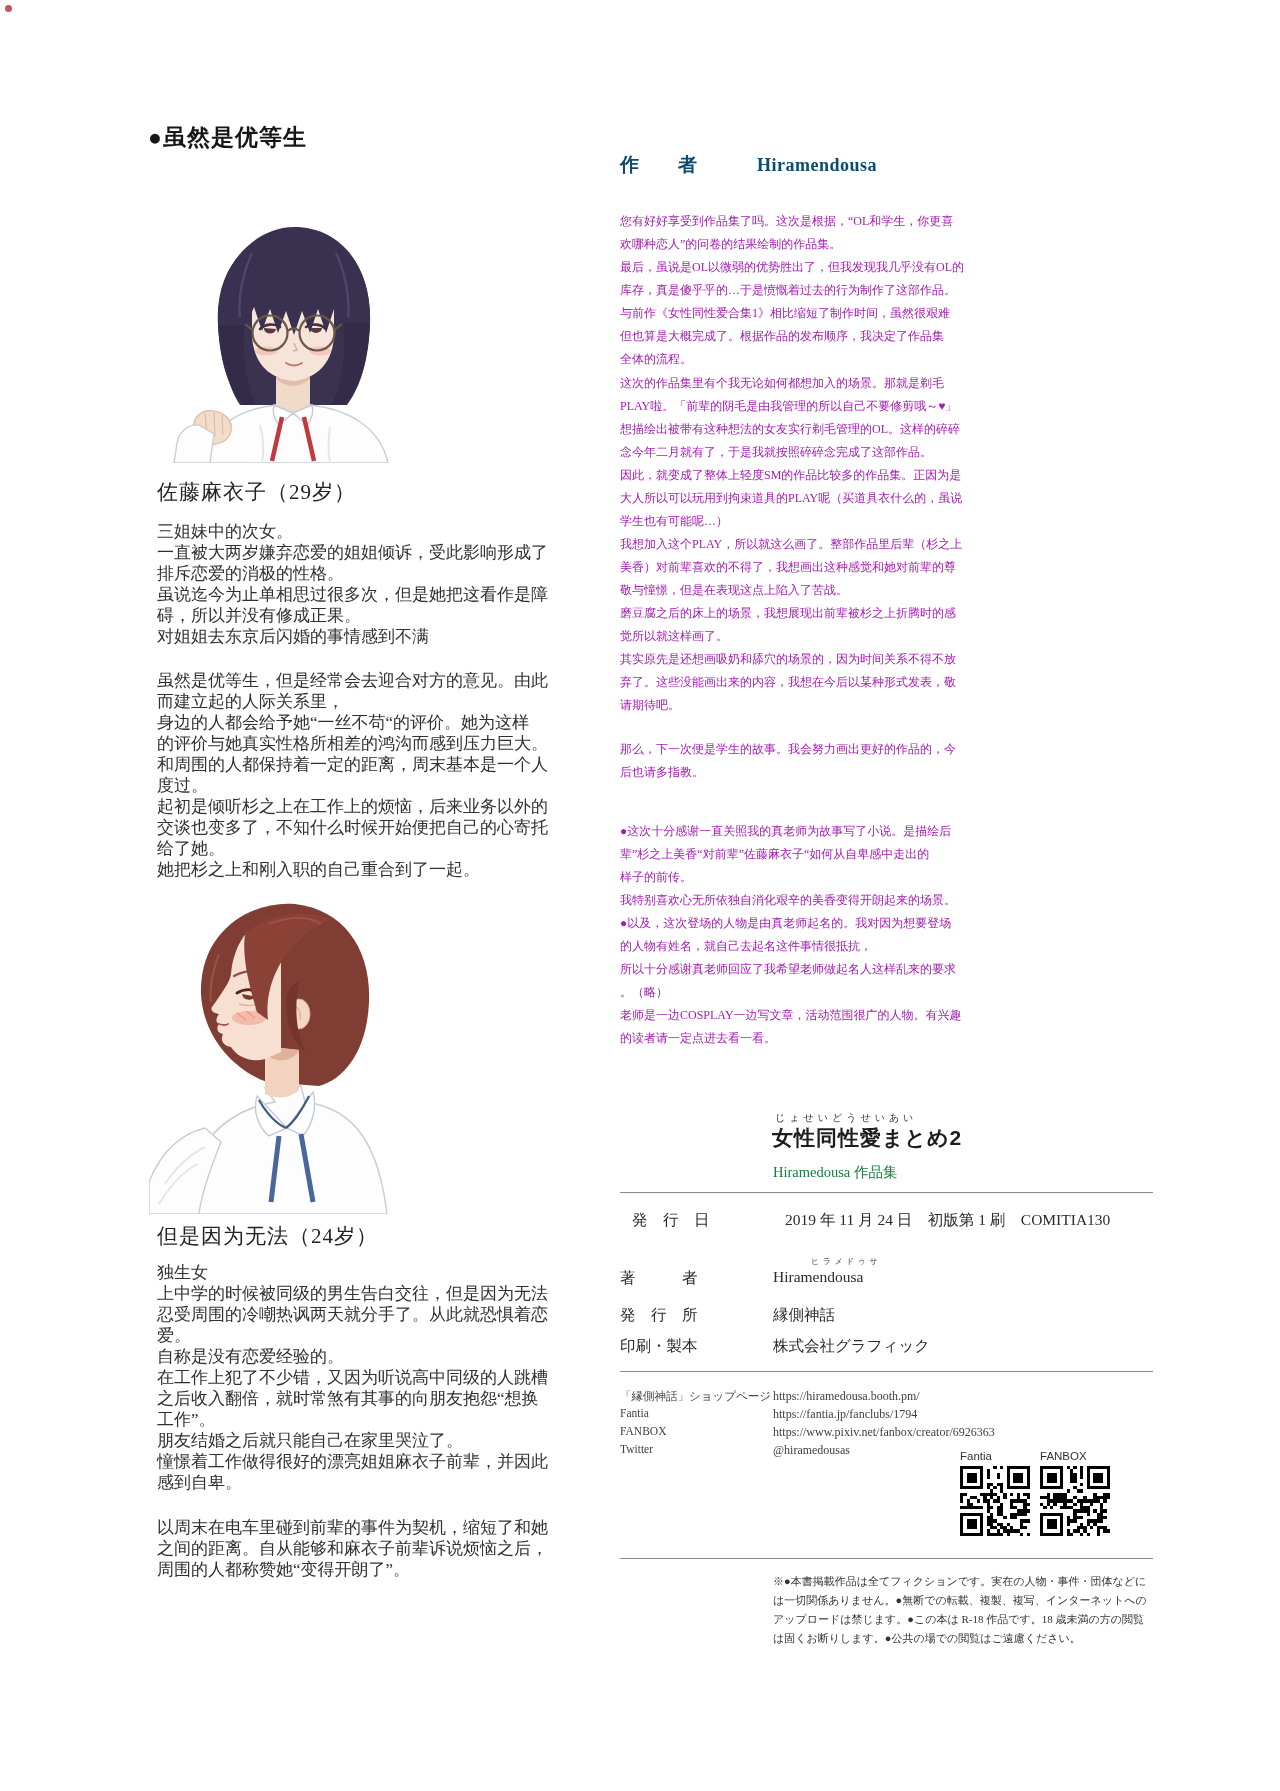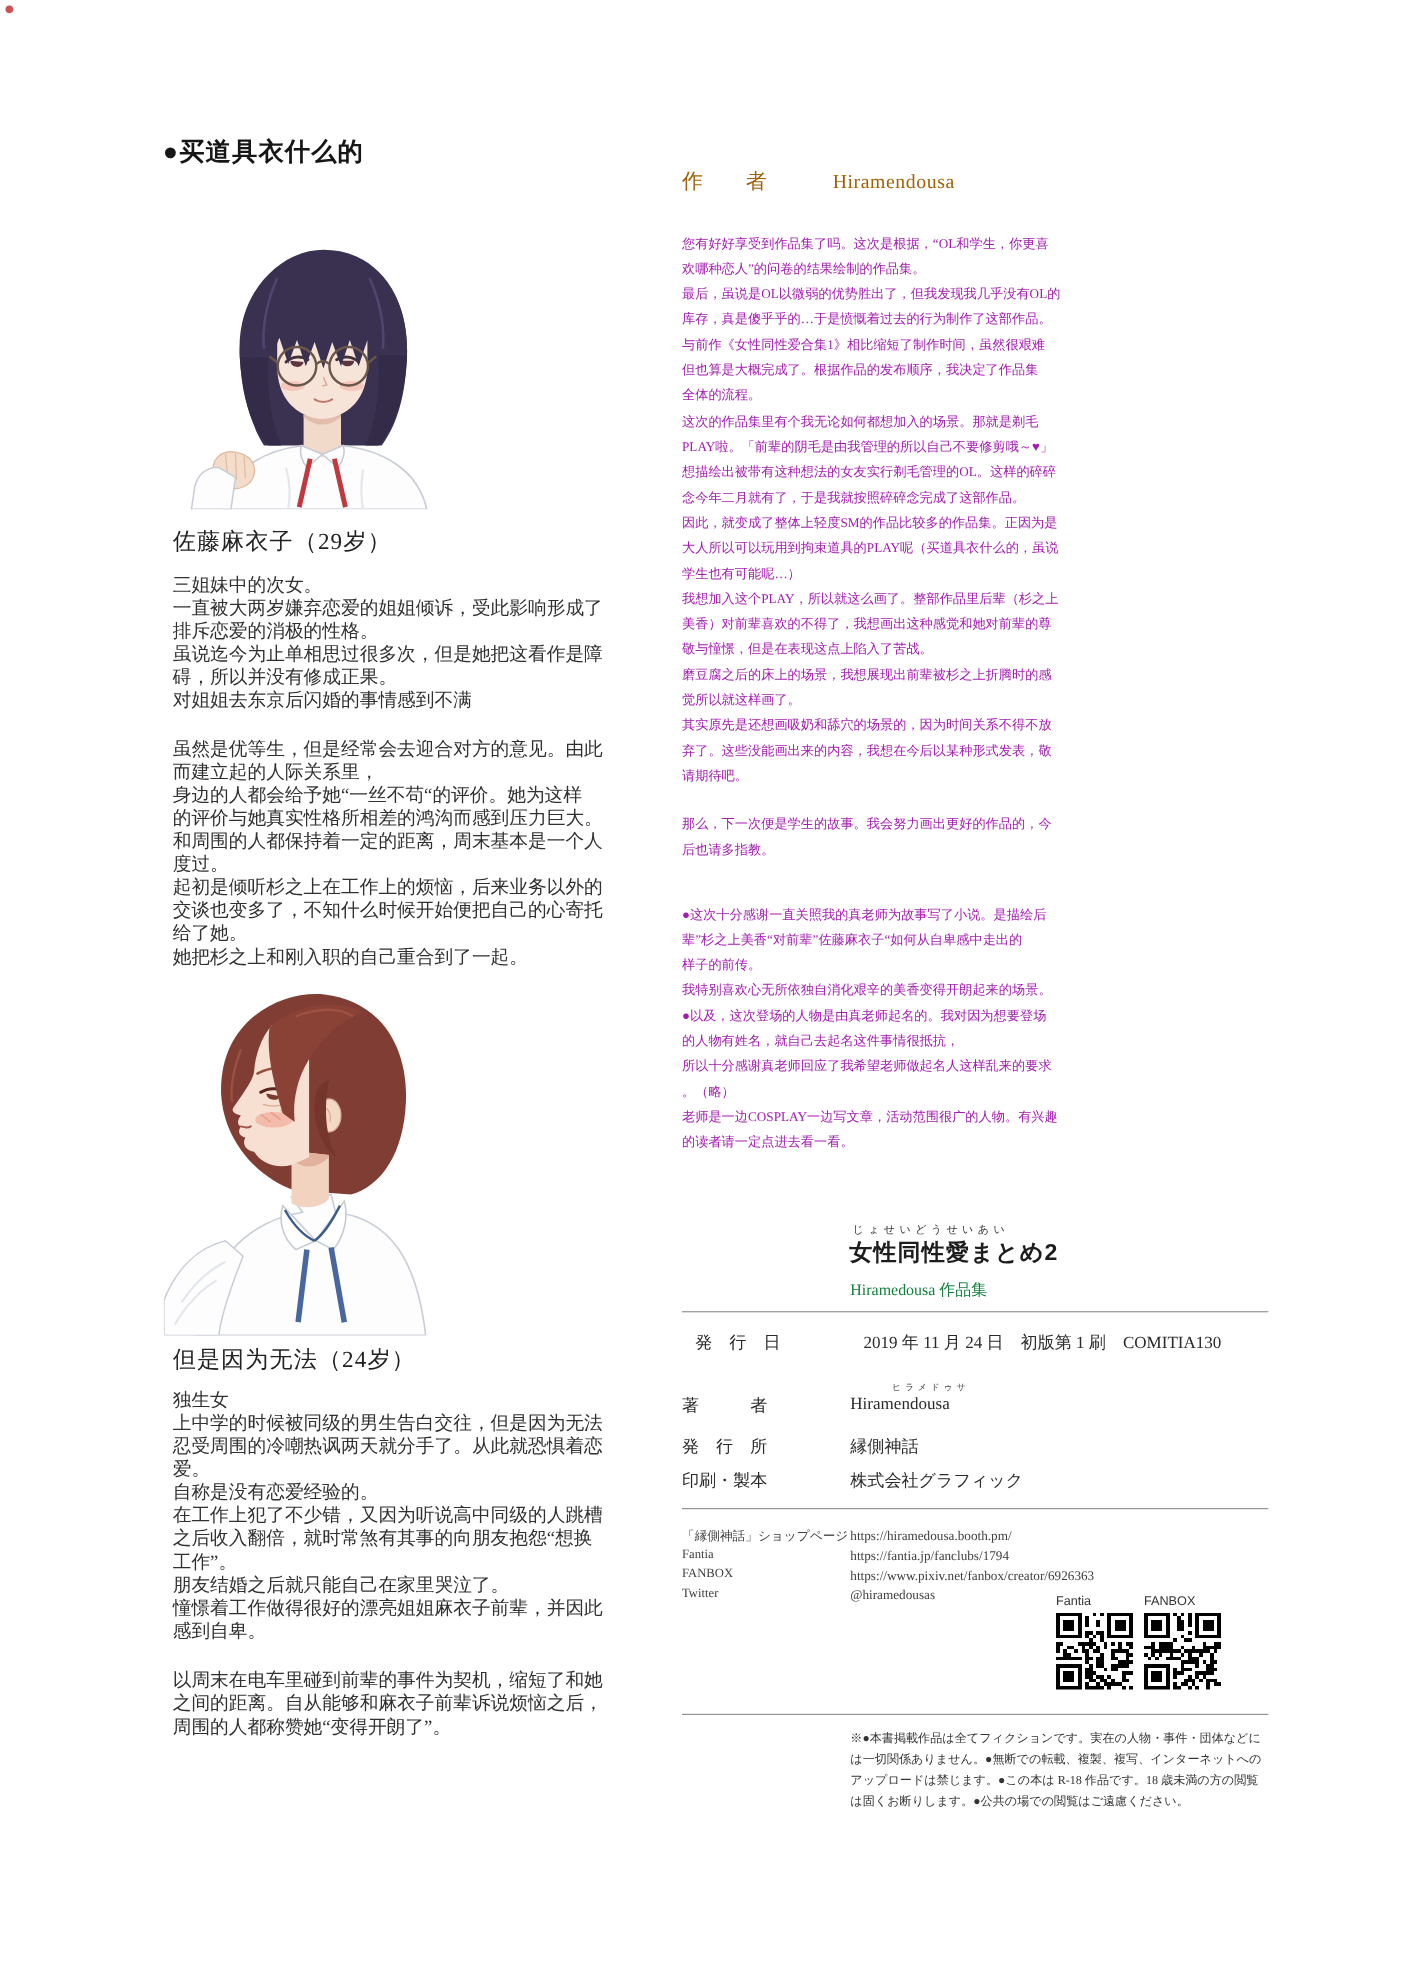--- a/index.html
+++ b/index.html
@@ -8,21 +8,21 @@
     font-family:"Liberation Serif","DejaVu Serif",serif;color:#2b2b2b;overflow:hidden;
   }
   .abs{position:absolute;}
   .section-title{
     font-family:"Liberation Sans","DejaVu Sans",sans-serif;
     font-weight:bold;font-size:23px;color:#161616;letter-spacing:1px;
   }
   .char-name{font-size:21px;color:#222;letter-spacing:1px;margin:0;font-weight:normal;}
   .bio{white-space:pre-line;font-size:17px;line-height:21px;margin:0;width:470px;color:#303030;}
   .para{white-space:pre-line;font-size:12px;line-height:23px;margin:0;width:545px;color:#a21caf;}
-  .author-line{font-size:19px;color:#a16207;}
+  .author-line{font-size:19px;color:#0c4a6e;font-weight:bold;}
   .author-line .lat{font-size:18px;letter-spacing:0.5px;}
   .colophon-furi{font-size:10px;letter-spacing:4px;color:#333;}
   .book-title{
     font-family:"Liberation Sans","DejaVu Sans",sans-serif;
     font-size:21px;font-weight:600;color:#1d1d1d;letter-spacing:1px;
   }
   .book-subtitle{font-size:14.5px;color:#15803d;}
   .rule{height:1px;background:#8a8a8a;border:none;margin:0;}
   .crow{display:flex;font-size:15.5px;color:#2a2a2a;}
   .crow .lbl{width:153px;flex:0 0 153px;}
@@ -37,21 +37,21 @@
   .disclaimer{white-space:pre-line;font-size:11px;line-height:19px;width:410px;color:#333;margin:0;}
   .artifact{width:7px;height:7px;border-radius:50%;background:#c23434;opacity:.85;}
 </style>
 </head>
 <body>
 
 <div class="page">
 
   <div class="abs artifact" style="left:5px;top:5px;"></div>
 
-  <div class="abs section-title" style="left:148px;top:122px;">●买道具衣什么的</div>
+  <div class="abs section-title" style="left:148px;top:122px;">●虽然是优等生</div>
 
   <div class="abs" style="left:160px;top:213px;width:266px;height:250px;">
     <svg viewBox="0 0 266 250" width="266" height="250">
       <path d="M58,112 C56,48 98,14 134,14 C180,14 212,52 210,112 C208,156 197,178 187,192 L80,192 C69,176 60,144 58,112 Z" fill="#3b3252"></path>
       <path d="M44,250 C48,212 82,196 116,192 L150,192 C188,196 220,214 228,250 Z" fill="#fdfdfe" stroke="#c9ced6" stroke-width="1.5"></path>
       <path d="M100,212 C104,226 104,238 102,250 M170,214 C168,228 168,240 170,250" stroke="#e3e7ec" stroke-width="2" fill="none"></path>
       <path d="M116,164 L116,198 C124,204 142,204 150,198 L150,164 Z" fill="#f2daca"></path>
       <path d="M116,166 Q133,180 150,166 L150,164 L116,164 Z" fill="#e2bdab"></path>
       <path d="M92,86 C92,58 110,46 133,46 C156,46 174,58 174,86 L174,120 C174,148 158,166 133,168 C108,166 92,148 92,120 Z" fill="#f7e4d8"></path>
       <ellipse cx="106" cy="138" rx="11" ry="4.5" fill="#f3b7aa" opacity="0.65"></ellipse>

